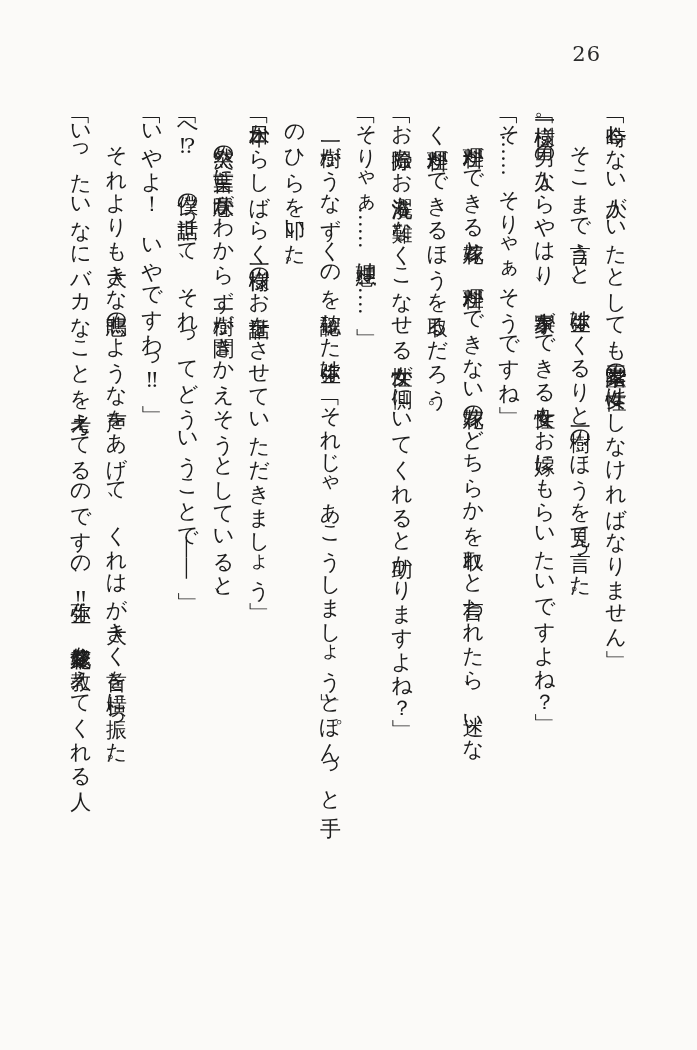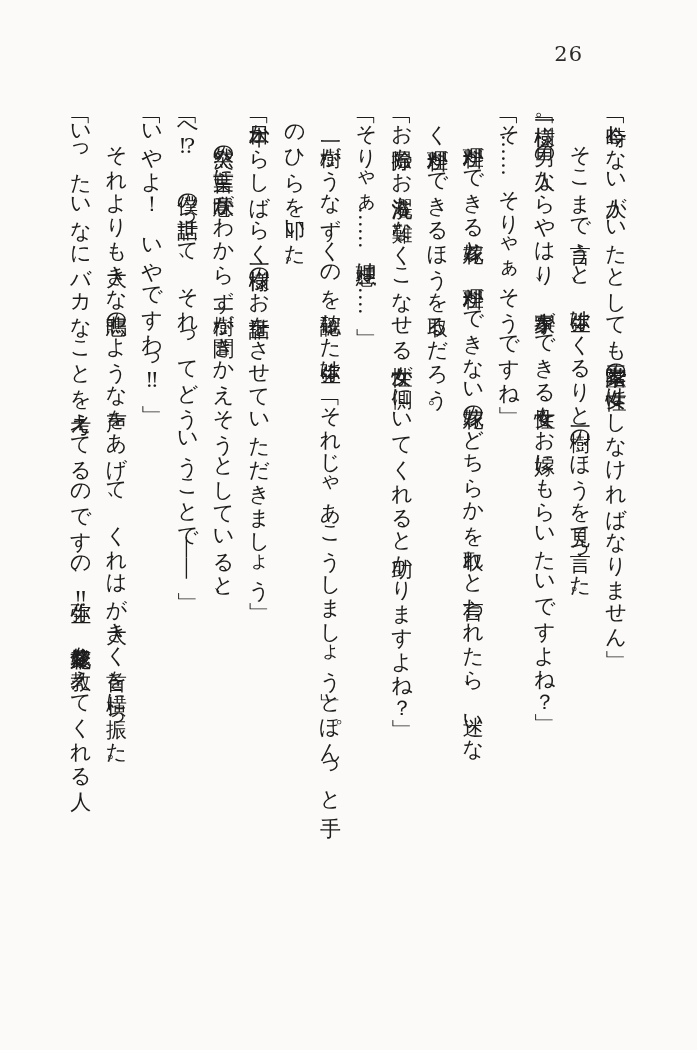--- a/index.html
+++ b/index.html
@@ -14,21 +14,21 @@
     overflow: hidden;
   }
   .page {
     position: absolute;
     inset: 0;
     background: #fbfaf8;
   }
   .page-number {
     position: absolute;
     top: 42px;
-    right: 114px;
+    right: 96px;
     font-family: "DejaVu Serif", "Liberation Serif", serif;
     font-size: 21px;
     color: #2b2b2b;
     letter-spacing: 1px;
   }
   .text-block {
     position: absolute;
     top: 110px;
     right: 64px;
     height: 870px;

